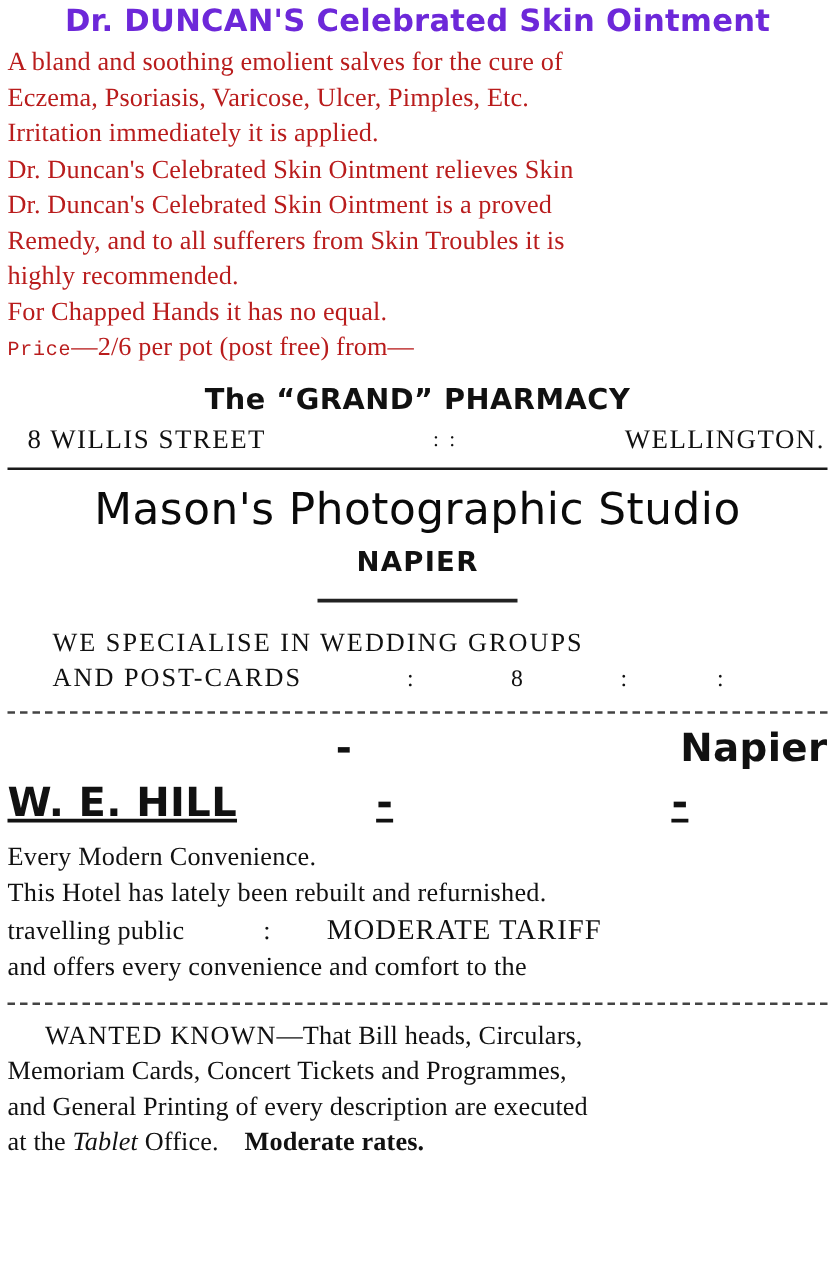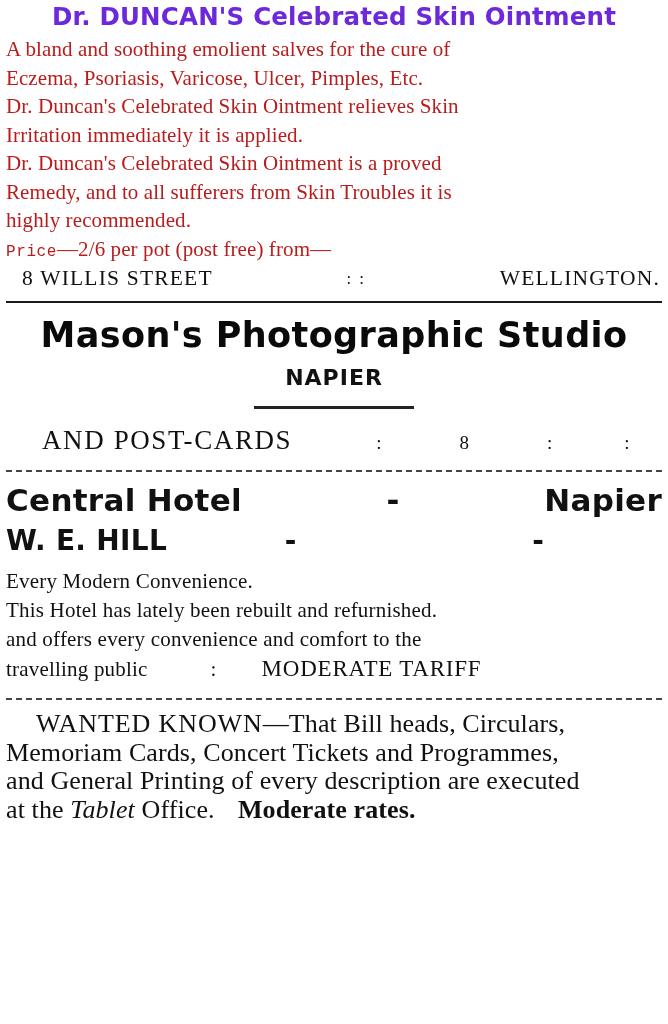--- a/index.html
+++ b/index.html
@@ -94,21 +94,21 @@
   .rule-short {
     width: 160px;
     margin: 16px auto 16px auto;
     border: none;
     border-top: 3px solid #222;
   }
 
   
   .mason-title {
     font-family: "DejaVu Sans", sans-serif;
-    font-weight: bold;
+    font-weight: normal;
     font-size: 35px;
     text-align: center;
     letter-spacing: 0.4px;
     margin: 12px 0 10px 0;
     color: #0a0a0a;
   }
   .mason-sub {
     font-family: "DejaVu Sans", sans-serif;
     font-weight: bold;
     font-size: 22px;
@@ -122,21 +122,21 @@
     letter-spacing: 1.6px;
     line-height: 32px;
     padding-left: 36px;
   }
   .mason-spec-row2 {
     display: flex;
     align-items: baseline;
     padding-left: 36px;
   }
   .mason-spec-row2 .txt {
-    font-size: 27px;
+    font-size: 21px;
     letter-spacing: 1.6px;
   }
   .mason-spec-row2 .colon {
     font-size: 19px;
   }
   .sp1 { width: 84px; display:inline-block; }
   .sp2 { width: 78px; display:inline-block; }
   .sp3 { width: 78px; display:inline-block; }
   .sp4 { width: 72px; display:inline-block; }
 
@@ -146,23 +146,24 @@
     align-items: baseline;
     font-family: "DejaVu Sans", sans-serif;
     font-weight: bold;
   }
   .hotel-row-1 {
     font-size: 31px;
     letter-spacing: 0.3px;
     margin: 6px 0 6px 0;
   }
   .hotel-row-2 {
-    font-size: 28px;
+    font-size: 32px;
     letter-spacing: 0.3px;
     margin: 0 0 10px 0;
+    text-decoration: underline;
   }
   .hotel-row .left { flex: 0 0 auto; }
   .hotel-row .mid  { flex: 1 1 auto; text-align: center; }
   .hotel-row .right{ flex: 0 0 auto; text-align: right; }
   .hotel-row-2 .mid-a { flex: 1 1 auto; text-align: center; }
   .hotel-row-2 .mid-b { flex: 1 1 auto; text-align: center; }
 
   .hotel-body {
     font-family: "Liberation Serif", serif;
     font-size: 21px;
@@ -172,21 +173,21 @@
   .hotel-center {
   }
   .moderate {
     font-size: 23px;
     letter-spacing: 0.8px;
   }
 
   
   .wanted {
     font-family: "Liberation Serif", serif;
-    font-size: 26px;
+    font-size: 21px;
     line-height: 28.5px;
     letter-spacing: 0.1px;
     margin-top: 4px;
   }
   .wanted .lead {
     letter-spacing: 0.9px;
   }
   .wanted .firstline {
     text-indent: 30px;
   }
@@ -197,83 +198,85 @@
 <body>
 
 <div class="page">
 
   <div class="ad">
     <div class="duncan-title">Dr. DUNCAN'S Celebrated Skin Ointment</div>
 
     <div class="duncan-body">
       <div class="line">A bland and soothing emolient salves for the cure of</div>
       <div class="line">Eczema, Psoriasis, Varicose, Ulcer, Pimples, Etc.</div>
+      <div class="line">Irritation immediately it is applied.</div>
       <div class="line">Dr. Duncan's Celebrated Skin Ointment relieves Skin</div>
-      <div class="line">Irritation immediately it is applied.</div>
       <div class="line">Dr. Duncan's Celebrated Skin Ointment is a proved</div>
       <div class="line">Remedy, and to all sufferers from Skin Troubles it is</div>
       <div class="line">highly recommended.</div>
+      <div class="line">For Chapped Hands it has no equal.</div>
       <div class="line smallcaps-price"><span class="sc">Price</span><span>—2/6 per pot (post free) from—</span></div>
     </div>
 
+    <div class="grand-pharmacy">The “GRAND” PHARMACY</div>
 
     <div class="address-row">
       <span>8 WILLIS STREET</span>
       <span class="dots">: :</span>
       <span>WELLINGTON.</span>
     </div>
   </div>
 
   <hr class="rule-solid">
 
   <div class="ad">
     <div class="mason-title">Mason's Photographic Studio</div>
     <div class="mason-sub">NAPIER</div>
 
     <hr class="rule-short">
 
+    <div class="mason-spec">WE SPECIALISE IN WEDDING GROUPS</div>
     <div class="mason-spec-row2">
       <span class="txt">AND POST-CARDS</span>
       <span class="sp1"></span>
       <span class="colon">:</span>
       <span class="sp2"></span>
       <span class="colon">8</span>
       <span class="sp3"></span>
       <span class="colon">:</span>
       <span class="sp4"></span>
       <span class="colon">:</span>
     </div>
   </div>
 
   <hr class="rule-dashed">
 
   <div class="ad">
     <div class="hotel-row hotel-row-1">
-      <span class="left">Central Hotel</span>
       <span class="mid">-</span>
       <span class="right">Napier</span>
     </div>
 
     <div class="hotel-row hotel-row-2">
       <span class="left">W. E. HILL</span>
       <span class="mid-a">-</span>
       <span class="mid-b">-</span>
     </div>
 
     <div class="hotel-body">
       <div class="hotel-center">Every Modern Convenience.</div>
       <div class="line">This Hotel has lately been rebuilt and refurnished.</div>
-      <div class="line">and offers every convenience and comfort to the</div>
       <div class="line">
         <span>travelling public</span>
         <span style="display:inline-block;width:52px;"></span>
         <span>:</span>
         <span style="display:inline-block;width:34px;"></span>
         <span class="moderate">MODERATE TARIFF</span>
       </div>
+      <div class="line">and offers every convenience and comfort to the</div>
     </div>
   </div>
 
   <hr class="rule-dashed">
 
   <div class="ad wanted">
     <div class="line firstline">
       <span class="lead">WANTED KNOWN</span><span>—That Bill heads, Circulars,</span>
     </div>
     <div class="line">Memoriam Cards, Concert Tickets and Programmes,</div>

